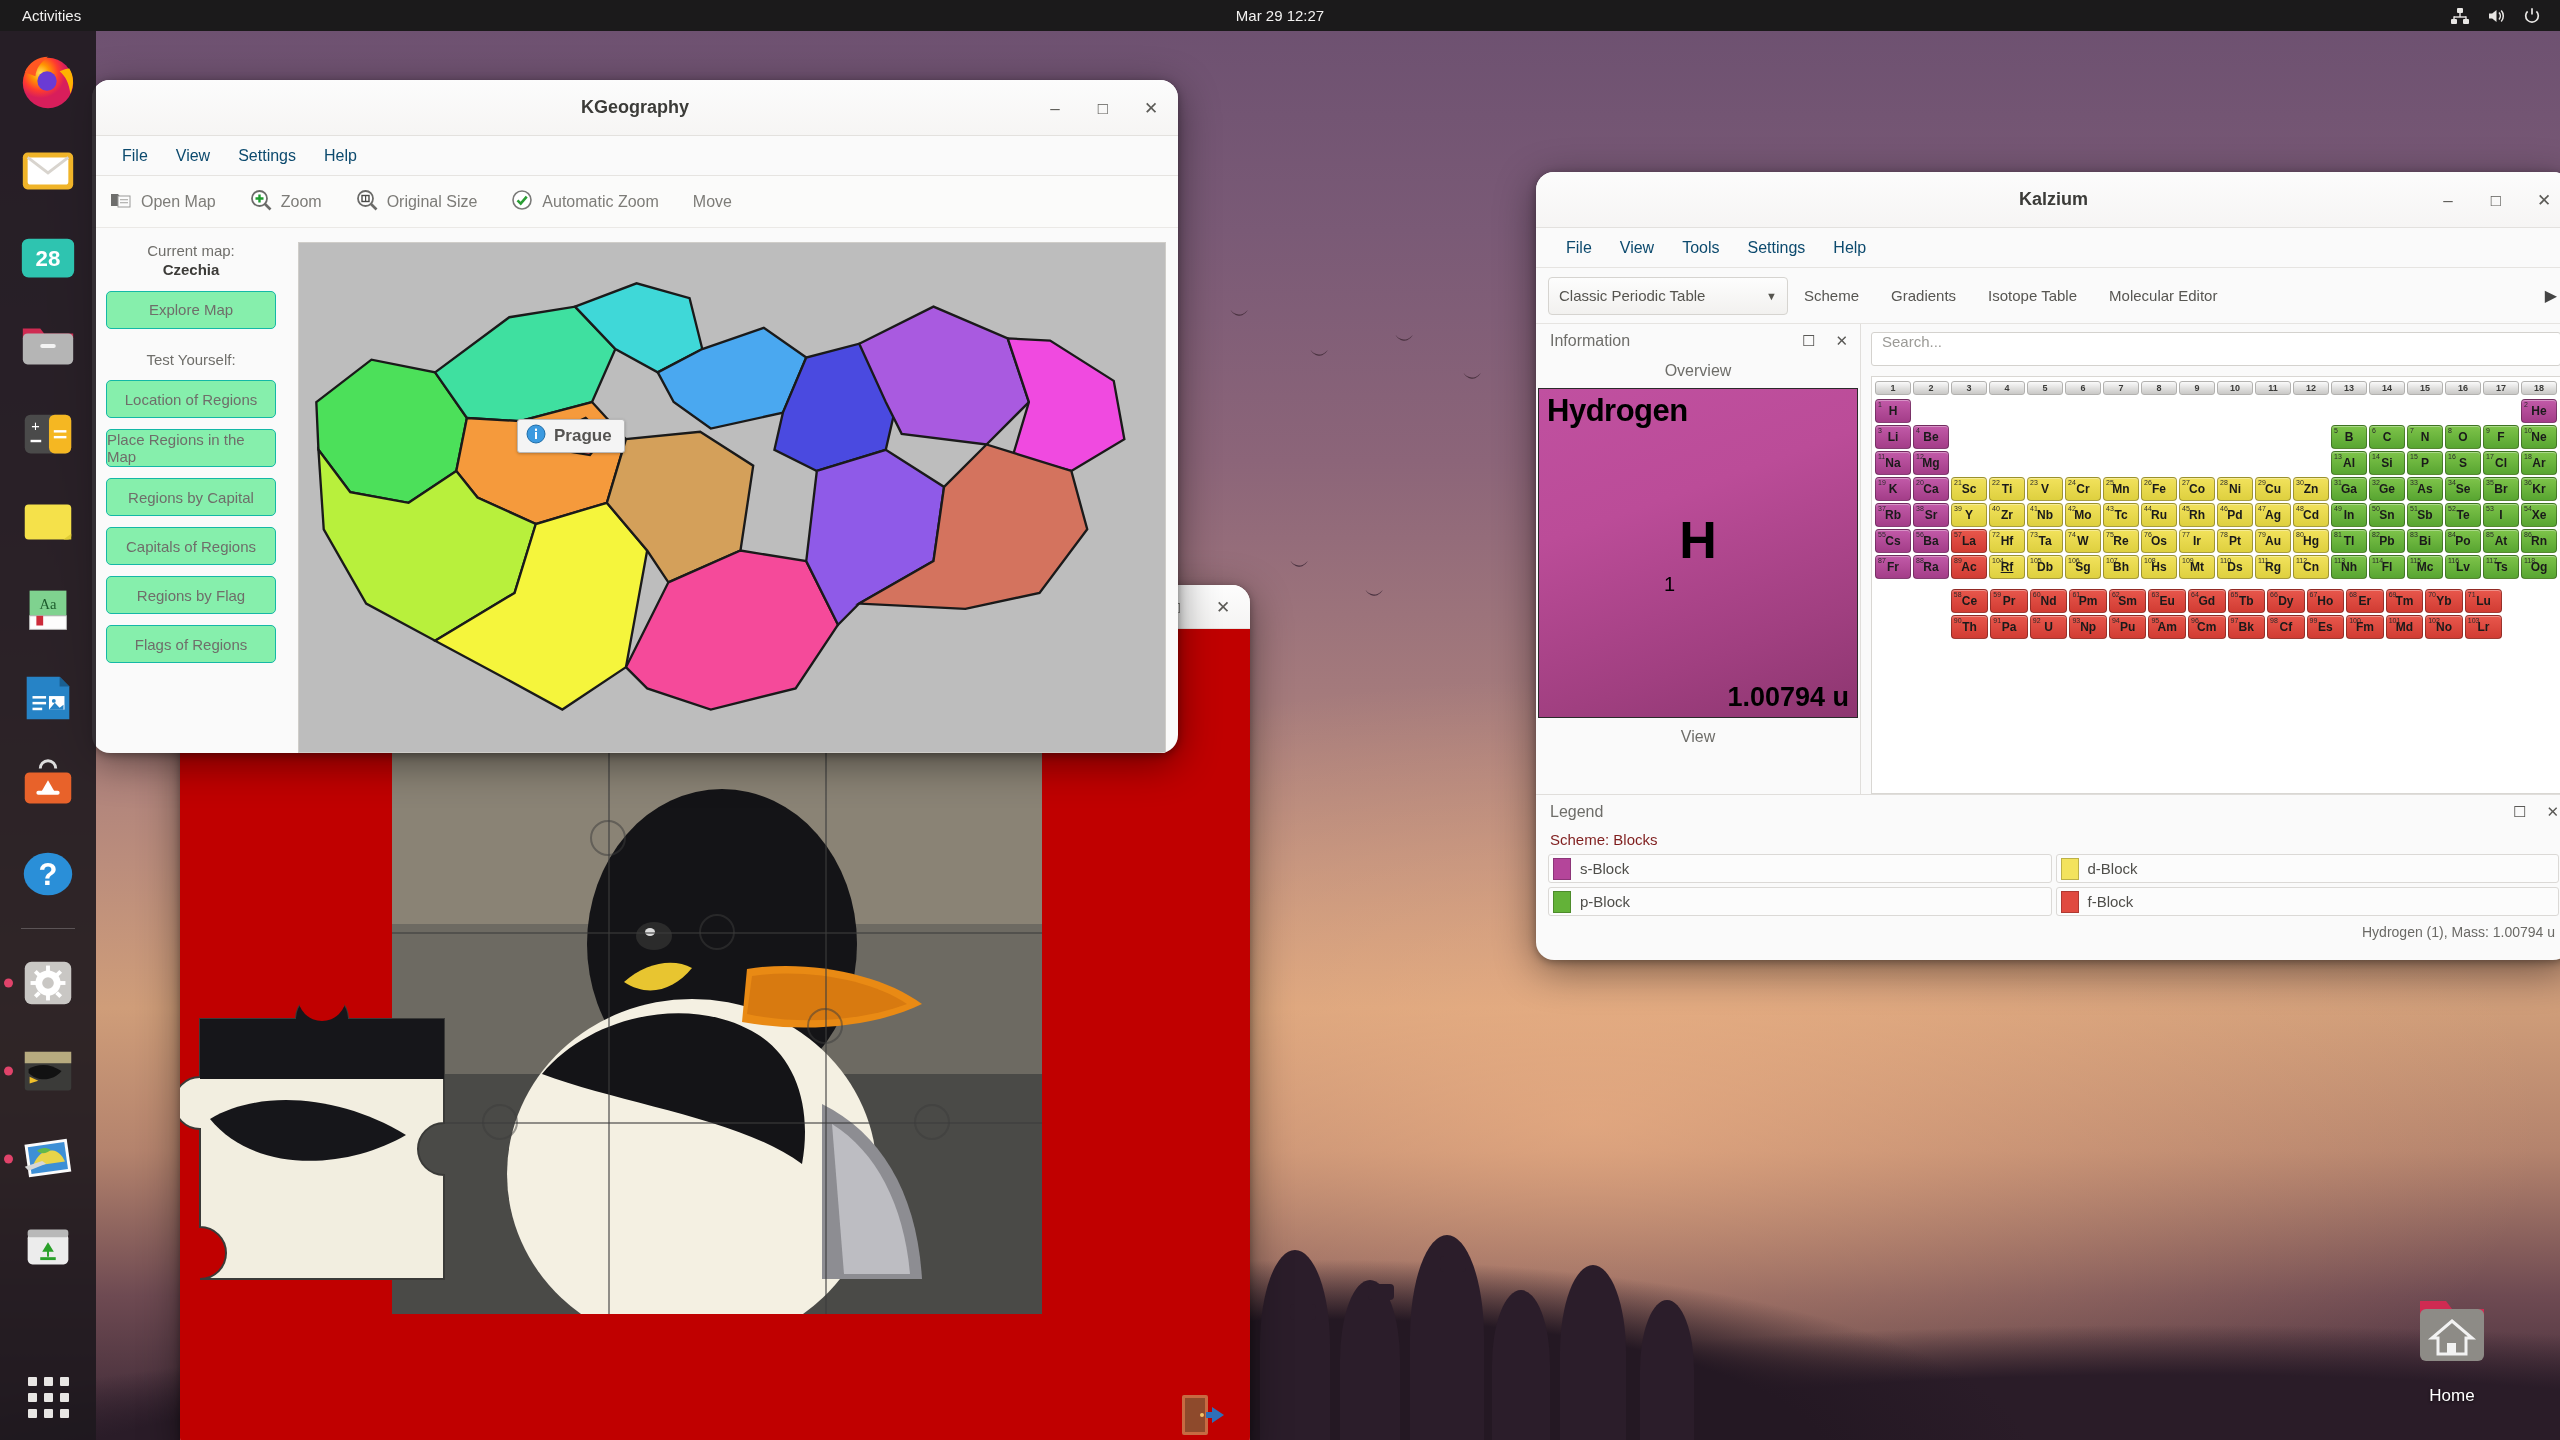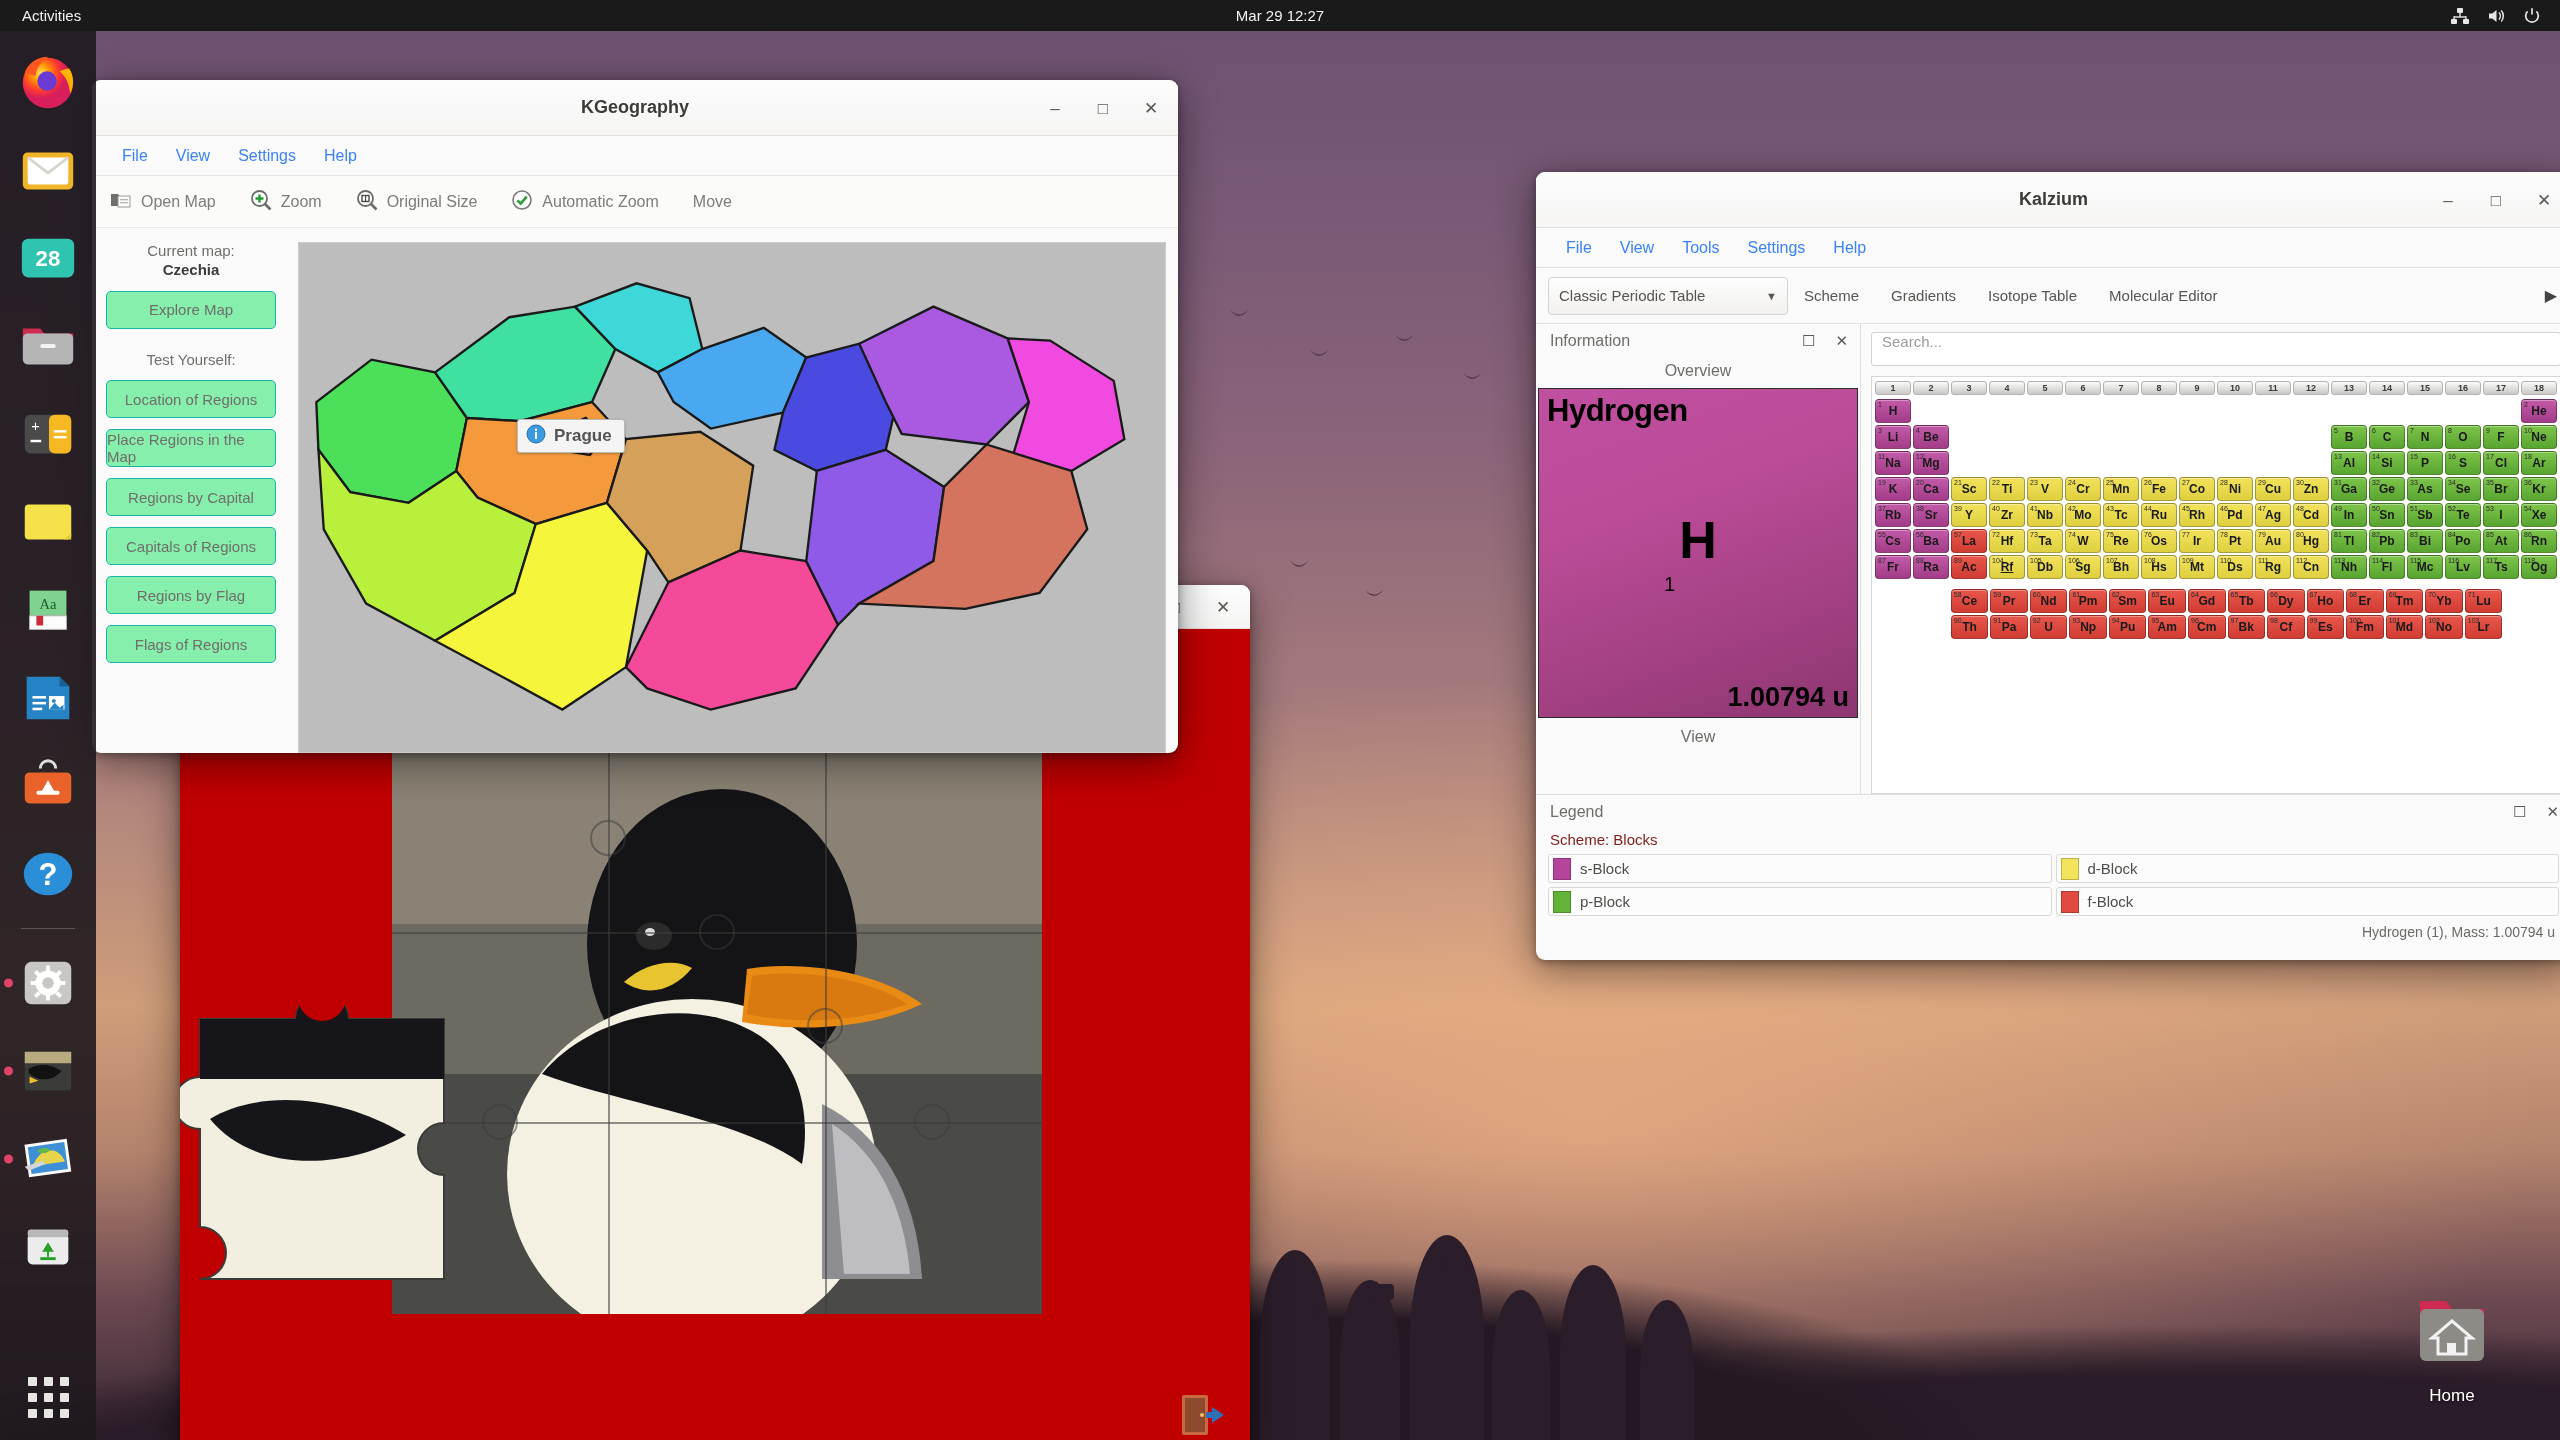--- a/index.html
+++ b/index.html
@@ -63,32 +63,32 @@
   .dock-item { position:relative; width:74px; height:74px; border-radius:12px;
     display:flex; align-items:center; justify-content:center; }
   .dock-item .dot { position:absolute; left:-7px; top:50%; transform:translateY(-50%);
     width:9px; height:9px; border-radius:50%; background:#e0436a; }
   .dock-sep { width:54px; height:1px; background:rgba(255,255,255,0.22); margin:3px 0; }
   #dock-apps { position:absolute; bottom:22px; display:grid;
     grid-template-columns:repeat(3,9px); grid-template-rows:repeat(3,9px); gap:7px; }
   #dock-apps i { background:#e8e6e4; border-radius:1px; display:block; width:9px; height:9px; }
 
   
-  .win { position:absolute; background:#fafafa; border-radius:9px;
+  .win { position:absolute; background:#fafafa; border-radius:18px;
     box-shadow:0 10px 40px rgba(0,0,0,0.45), 0 2px 8px rgba(0,0,0,0.35); overflow:hidden; }
   .titlebar { height:56px; display:flex; align-items:center; justify-content:center;
     position:relative; background:linear-gradient(180deg,#fcfcfc,#f6f5f4);
     border-bottom:1px solid #e3e1de; }
   .title { font-size:18px; color:#3b3b38; font-weight:700; }
   .wbtns { position:absolute; right:16px; top:0; height:56px; display:flex; align-items:center; gap:26px; }
   .wbtn { width:22px; height:22px; color:#5c5b57; display:flex; align-items:center; justify-content:center;
     font-size:17px; line-height:1; cursor:pointer; }
   .menubar { height:40px; display:flex; align-items:center; gap:0px; padding-left:16px;
     border-bottom:1px solid #e6e4e1; background:#fafafa; }
-  .menubar span { font-size:16px; color:#3b82f6; padding:4px 14px; }
+  .menubar span { font-size:16px; color:#0c4a6e; padding:4px 14px; }
 
   
   #kgeo { left:92px; top:80px; width:1086px; height:673px; }
   #kgeo-toolbar { height:52px; display:flex; align-items:center; padding-left:18px; gap:34px;
     border-bottom:1px solid #ebe9e6; background:#fbfbfa; }
   .tb-item { display:flex; align-items:center; gap:9px; font-size:16px; color:#7d7c78; }
   #kgeo-body { display:flex; height:calc(100% - 148px); }
   #kgeo-side { width:196px; padding:14px 12px 0 14px; display:flex; flex-direction:column; gap:0; }
   .side-lbl { font-size:15px; color:#6f6e6a; text-align:center; line-height:1.25; }
   .side-lbl b { color:#3c3b38; display:block; }

